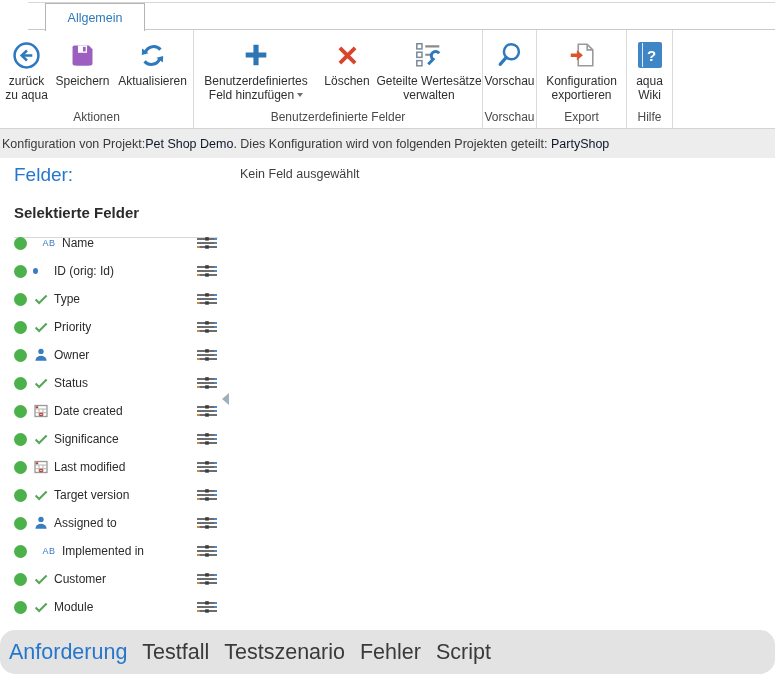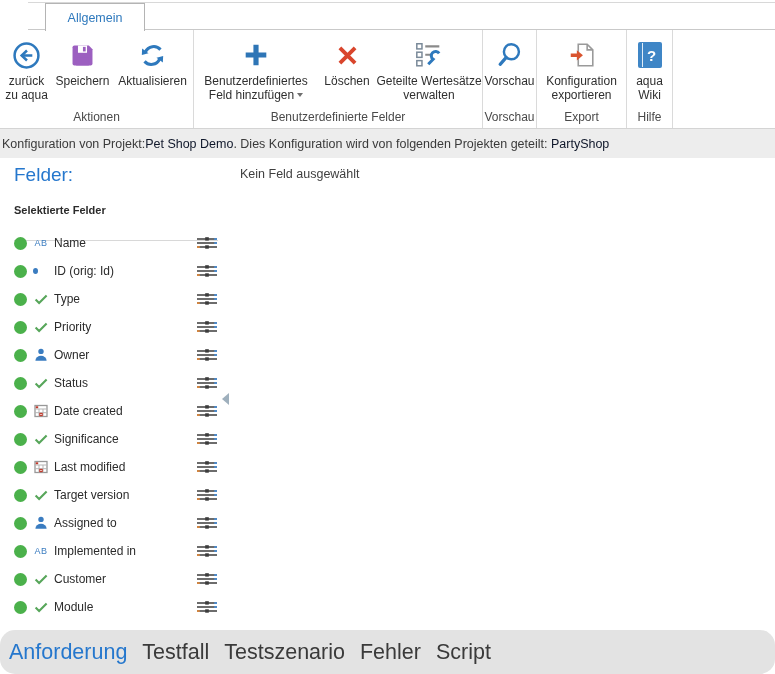--- a/index.html
+++ b/index.html
@@ -29,27 +29,27 @@
   .wiki-glyph { color:#fff; font-size:15px; font-weight:bold; margin-left:4px; }
 
   
   .infobar { position:absolute; top:129px; left:0; right:0; height:29px; background:#ededed; display:flex; align-items:center;
     padding-left:2px; font-size:12.5px; color:#3a3a3a; }
   .infobar b { font-weight:normal; color:#0f172a; }
 
   
   .content { position:absolute; top:158px; left:0; right:0; bottom:44px; background:#fff; }
   .panel-title { position:absolute; left:14px; top:6px; font-size:19px; color:#2577cd; }
-  .list-header { position:absolute; left:14px; top:46px; width:204px; font-size:11px; font-weight:bold; color:#2b2b2b;
-    padding-bottom:24px; border-bottom:1px solid #d8d8d8; }
+  .list-header { position:absolute; left:14px; top:46px; width:204px; font-size:15px; font-weight:bold; color:#2b2b2b;
+    padding-bottom:16px; border-bottom:1px solid #d8d8d8; }
   .field-list { position:absolute; left:14px; top:71px; width:204px; }
   .field-row { position:relative; height:28px; display:flex; align-items:center; }
   .gdot { width:13px; height:13px; border-radius:50%; background:#4bb14b; flex:0 0 auto; }
   .ficon { width:16px; height:16px; margin-left:6px; flex:0 0 auto; display:flex; align-items:center; justify-content:center; }
-  .ab-badge { margin-left:6px; flex:0 0 auto; font-size:9px; letter-spacing:.5px; color:#3a7cc0; width:16px; text-align:center; }
+  .ab-badge { margin-left:14px; flex:0 0 auto; font-size:9px; letter-spacing:.5px; color:#3a7cc0; width:16px; text-align:center; }
   .id-dot { margin-left:6px; flex:0 0 auto; width:5px; height:6px; border-radius:50%; background:#3a7cc0; margin-right:11px; }
   .flabel { margin-left:5px; font-size:12px; color:#2b2b2b; white-space:nowrap; }
   .row-options { position:absolute; right:0; top:6px; width:22px; height:16px; cursor:pointer; }
   .splitter-arrow { position:absolute; left:222px; top:235px; width:0; height:0;
     border-top:6px solid transparent; border-bottom:6px solid transparent; border-right:7px solid #9fb0bd; cursor:pointer; }
   .empty-msg { position:absolute; left:240px; top:9px; font-size:12.5px; color:#3f3f3f; }
 
   
   .bottom-bar { position:absolute; left:0; right:0; bottom:0; height:44px; background:#e3e3e3; display:flex; align-items:center;
     padding-left:9px;border-radius:15px; }

